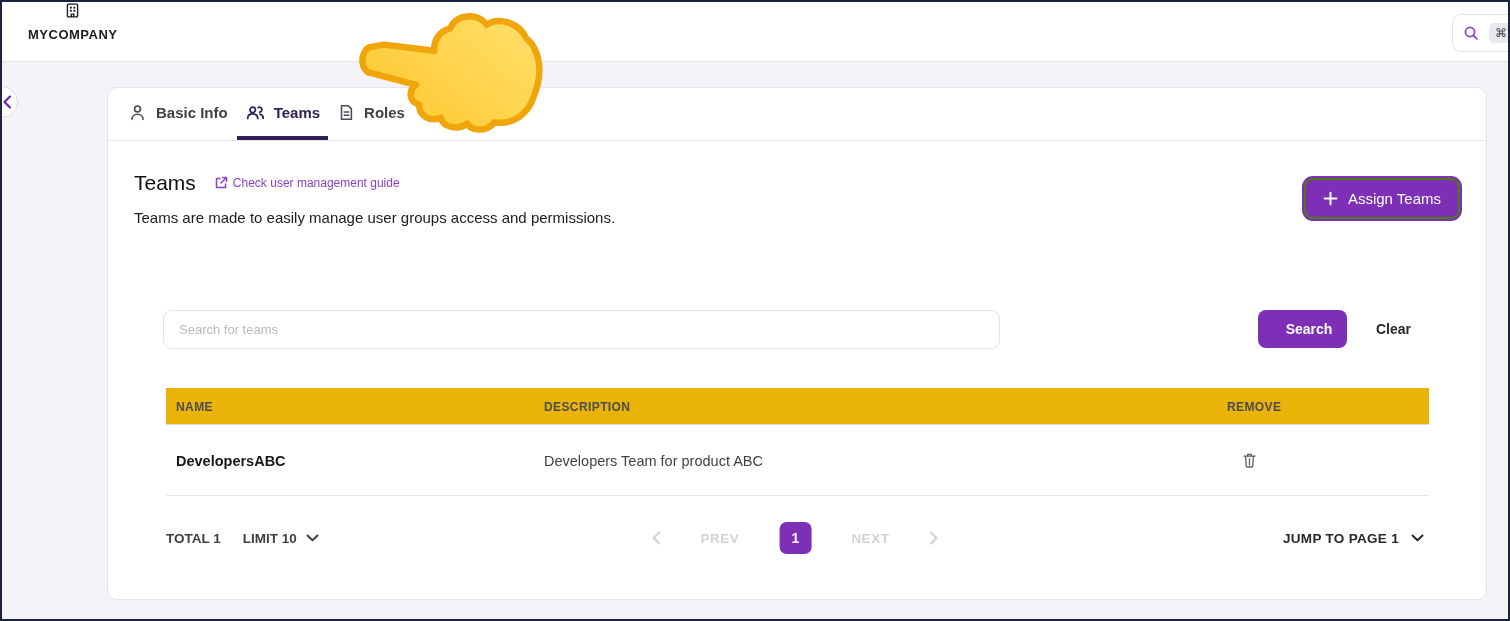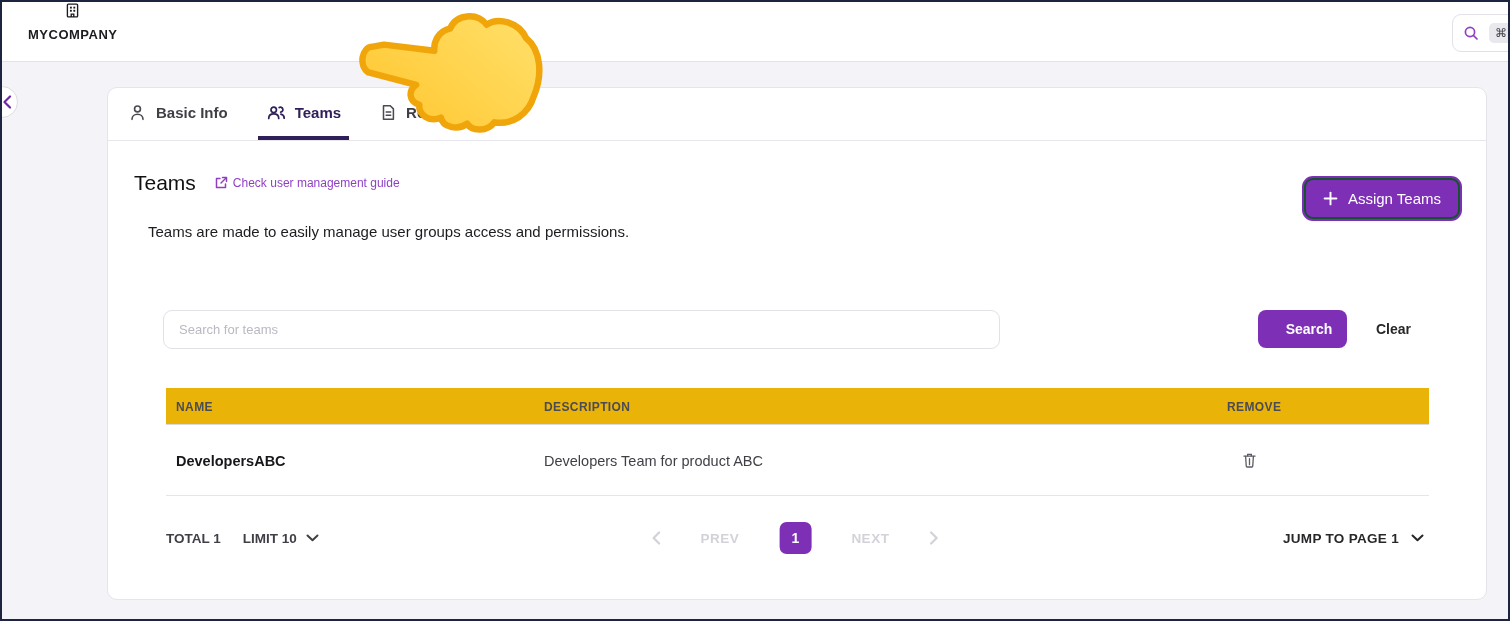--- a/index.html
+++ b/index.html
@@ -49,50 +49,50 @@
   
   .card {
     position: absolute; left: 105px; top: 85px; width: 1380px; height: 513px;
     background: #fff; border: 1px solid #e5e4ea; border-radius: 10px;
   }
 
   
   .tabbar {
     position: absolute; top: 0; left: 0; right: 0; height: 53px;
     border-bottom: 1px solid #e7e6ec;
-    display: flex; align-items: stretch; padding-left: 12px; gap: 22px;
+    display: flex; align-items: stretch; padding-left: 12px; gap: 1px;
     border-radius: 10px 10px 0 0;
   }
   .tab {
     display: flex; align-items: center; gap: 9px; padding: 0 8px;
     font-size: 15px; font-weight: 700; color: #3f3f46;
     border-bottom: 4px solid transparent; cursor: pointer;
   }
   .tab.active { color: #30205a; border-bottom-color: #30205a; }
 
   
   .title-row {
     position: absolute; left: 26px; top: 83px;
     display: flex; align-items: center; gap: 18px;
   }
   .teams-title { margin: 0; font-size: 21px; font-weight: 500; color: #111114; }
   .guide-link {
     display: flex; align-items: center; gap: 5px;
     color: #8f3fc4; font-size: 12px; text-decoration: none; cursor: pointer;
   }
   .teams-desc {
-    position: absolute; left: 26px; top: 121px; margin: 14px;
+    position: absolute; left: 26px; top: 121px; margin: 0;
     font-size: 15px; color: #1c1c21;
   }
 
   
   .assign-ring {
     position: absolute; right: 24px; top: 88px;
     border: 2px solid #7d2fb5; border-radius: 11px; padding: 2px;
-    background: #14532d;
+    background: #4d7c0f;
   }
   .assign-btn {
     display: flex; align-items: center; justify-content: center; gap: 10px;
     width: 152px; height: 37px;
     background: #7d2fb5; color: #fff; border: none; border-radius: 7px;
     font-family: inherit; font-size: 15px; font-weight: 500; cursor: pointer;
   }
 
   
   .teams-search {

